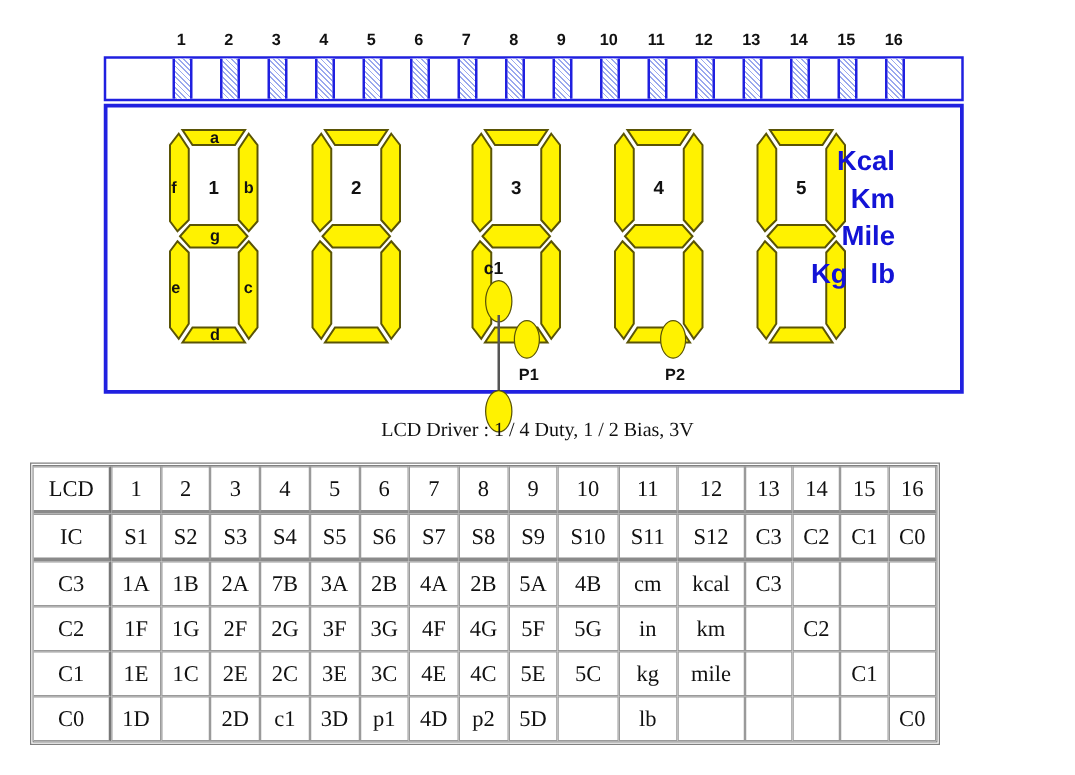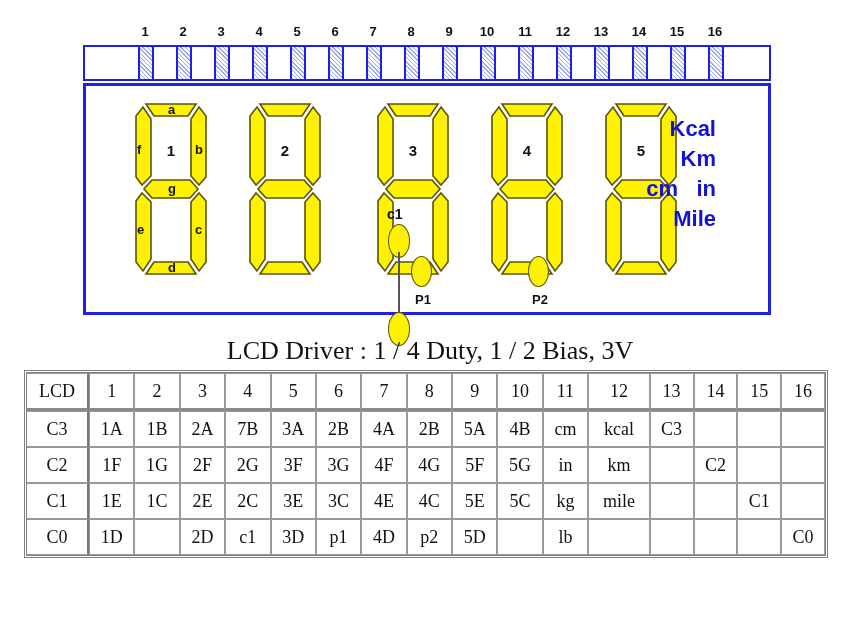--- a/index.html
+++ b/index.html
@@ -82,27 +82,27 @@
     text-align:right;
     font-family:"Liberation Sans", sans-serif;
     font-size:22px; font-weight:bold; color:#1313d6;
     line-height:30px;
   }
   #unit-labels .unit-row{ display:block; white-space:pre; }
   
   #caption{
     position:absolute; left:0; top:336px; width:860px; text-align:center;
     font-family:"Liberation Serif", serif;
-    font-size:26px; color:#111;
+    font-size:16px; color:#111;
   }
   
   #pin-table-wrap{ position:absolute; left:24px; top:370px; width:812px; }
   table{
     border-collapse:separate; border-spacing:0;
-    width:804px;
+    width:728px;
     border:3px double #808080;
     font-family:"Liberation Serif", serif;
     font-size:18px; color:#111; background:#fff;
   }
   td{
     border:1px solid #9a9a9a;
     height:34px; text-align:center; vertical-align:middle;
     padding:0 2px; background:#ffffff;
   }
   td.rowhead{ width:56px; }
@@ -234,22 +234,22 @@
     <div class="dp-label">P1</div>
   </div>
   <div class="dp-wrap" id="dp2" style="left:442px;top:170px;width:24px;height:56px;">
     <div class="dot-ell" style="left:0;top:0;width:21px;height:31px;"></div>
     <div class="dp-label">P2</div>
   </div>
 
   <div id="unit-labels" style="left:510px;top:28px;">
       <span class="unit-row">Kcal</span>
       <span class="unit-row">Km</span>
-      <span class="unit-row">cm   in</span>
       <span class="unit-row">Mile</span>
+      <span class="unit-row">Kg   lb</span>
     </div>
 </div>
 
 <div id="caption">LCD Driver : 1 / 4 Duty, 1 / 2 Bias, 3V</div>
 
 <div id="pin-table-wrap">
   <table>
     <tbody id="table-body">
         <tr class="thick-bottom">
           <td class="rowhead first-col">LCD</td>
@@ -263,20 +263,39 @@
           <td>8</td>
           <td>9</td>
           <td>10</td>
           <td>11</td>
           <td>12</td>
           <td>13</td>
           <td>14</td>
           <td>15</td>
           <td>16</td>
         </tr>
+        <tr class="thick-bottom">
+          <td class="rowhead first-col">IC</td>
+          <td>S1</td>
+          <td>S2</td>
+          <td>S3</td>
+          <td>S4</td>
+          <td>S5</td>
+          <td>S6</td>
+          <td>S7</td>
+          <td>S8</td>
+          <td>S9</td>
+          <td>S10</td>
+          <td>S11</td>
+          <td>S12</td>
+          <td>C3</td>
+          <td>C2</td>
+          <td>C1</td>
+          <td>C0</td>
+        </tr>
         <tr>
           <td class="rowhead first-col">C3</td>
           <td>1A</td>
           <td>1B</td>
           <td>2A</td>
           <td>7B</td>
           <td>3A</td>
           <td>2B</td>
           <td>4A</td>
           <td>2B</td>

